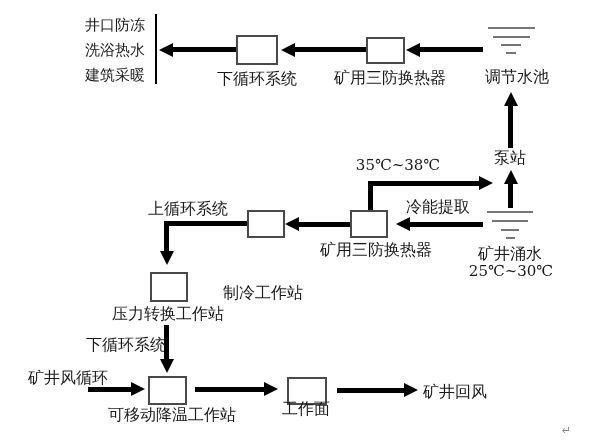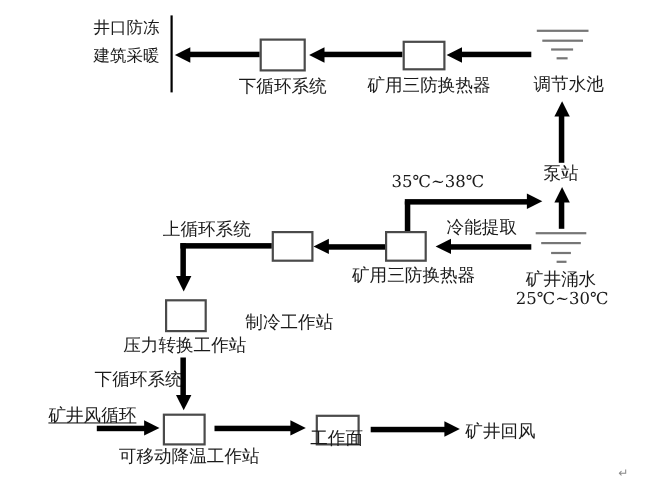--- a/index.html
+++ b/index.html
@@ -22,20 +22,21 @@
   .retmark{position:absolute;left:562px;top:424px;font-size:11px;color:#8a8a8a;
            font-family:"DejaVu Sans","Liberation Sans",sans-serif;}
 </style>
 </head>
 <body>
 
 <div class="stage">
 
   <div class="uses">
     <div>井口防冻</div>
+    <div>洗浴热水</div>
     <div>建筑采暖</div>
   </div>
   <div class="thinbar" style="left:155px;top:14px;height:70px;"></div>
 
   <div class="tri l" style="left:159px;top:43px;"></div>
   <div class="h" style="left:172px;top:47px;width:65px;"></div>
 
   <div class="box" style="left:236px;top:35px;width:42px;height:30px;"></div>
   <div class="lbl" style="left:257px;top:70px;">下循环系统</div>
 
@@ -88,32 +89,32 @@
   <div class="v" style="left:164px;top:221px;height:32px;"></div>
   <div class="tri d" style="left:160px;top:251px;"></div>
 
   <div class="box" style="left:150px;top:272px;width:38px;height:30px;"></div>
   <div class="lbl" style="left:168px;top:305px;">压力转换工作站</div>
 
   <div class="lbl" style="left:126px;top:336px;">下循环系统</div>
   <div class="v" style="left:164px;top:325px;height:36px;"></div>
   <div class="tri d" style="left:160px;top:359px;"></div>
 
-  <div class="lbl" style="left:84px;top:369px;text-decoration:underline;">矿井风循环</div>
+  <div class="lbl" style="left:68px;top:369px;">矿井风循环</div>
   <div class="h" style="left:88px;top:387px;width:44px;"></div>
   <div class="tri r" style="left:131px;top:382px;"></div>
 
   <div class="box" style="left:148px;top:376px;width:39px;height:29px;"></div>
   <div class="lbl" style="left:172px;top:406px;">可移动降温工作站</div>
 
   <div class="h" style="left:195px;top:387px;width:70px;"></div>
   <div class="tri r" style="left:264px;top:382px;"></div>
 
   <div class="box" style="left:287px;top:377px;width:40px;height:28px;"></div>
-  <div class="lbl" style="left:306px;top:390px;">工作面</div>
+  <div class="lbl" style="left:306px;top:400px;">工作面</div>
 
   <div class="h" style="left:337px;top:388px;width:68px;"></div>
   <div class="tri r" style="left:404px;top:383px;"></div>
   <div class="lbl" style="left:455px;top:383px;">矿井回风</div>
 
   <div class="retmark">↵</div>
 
 </div>
 
 </body></html>

